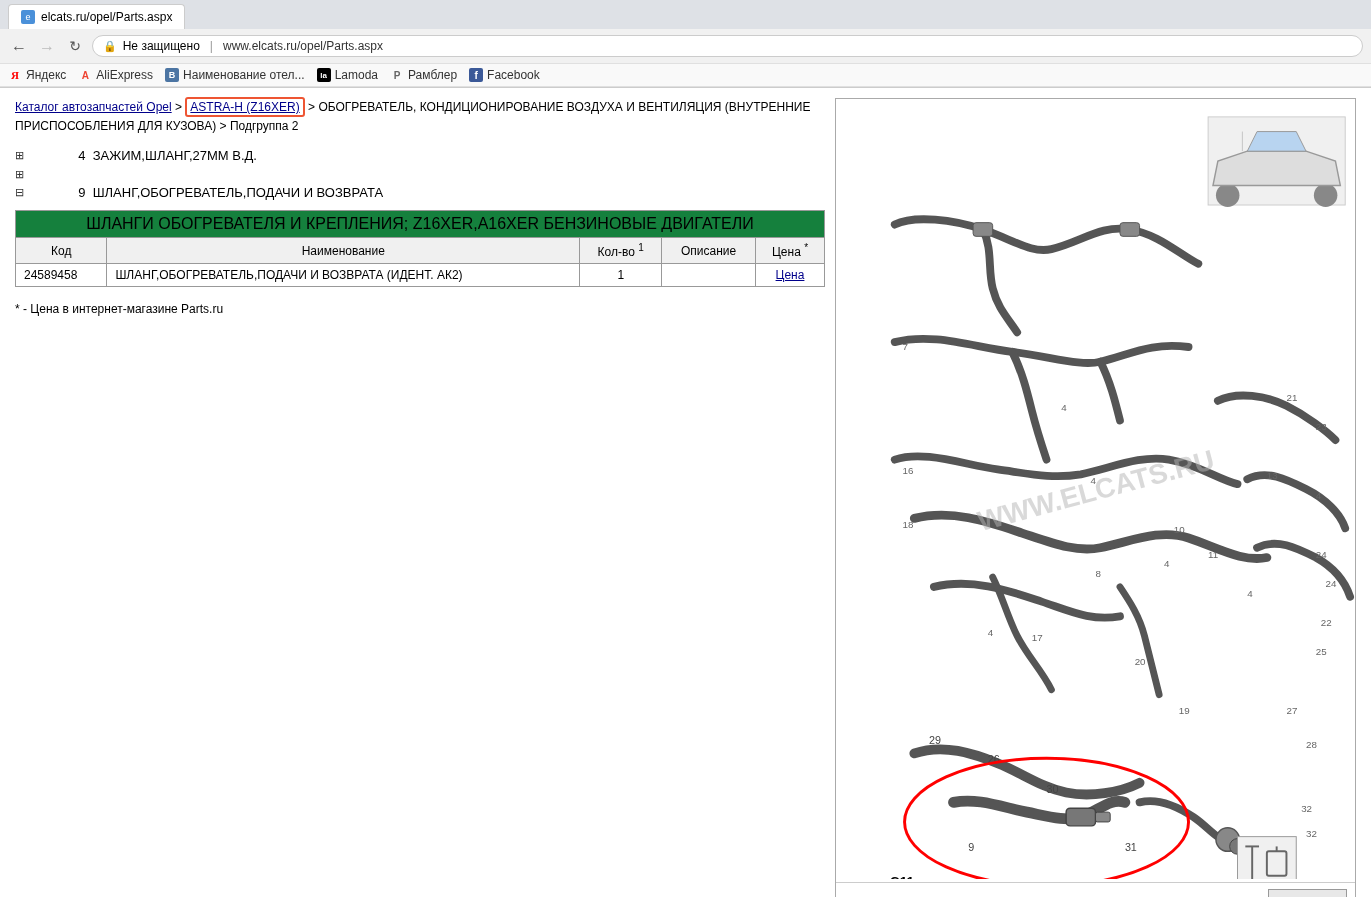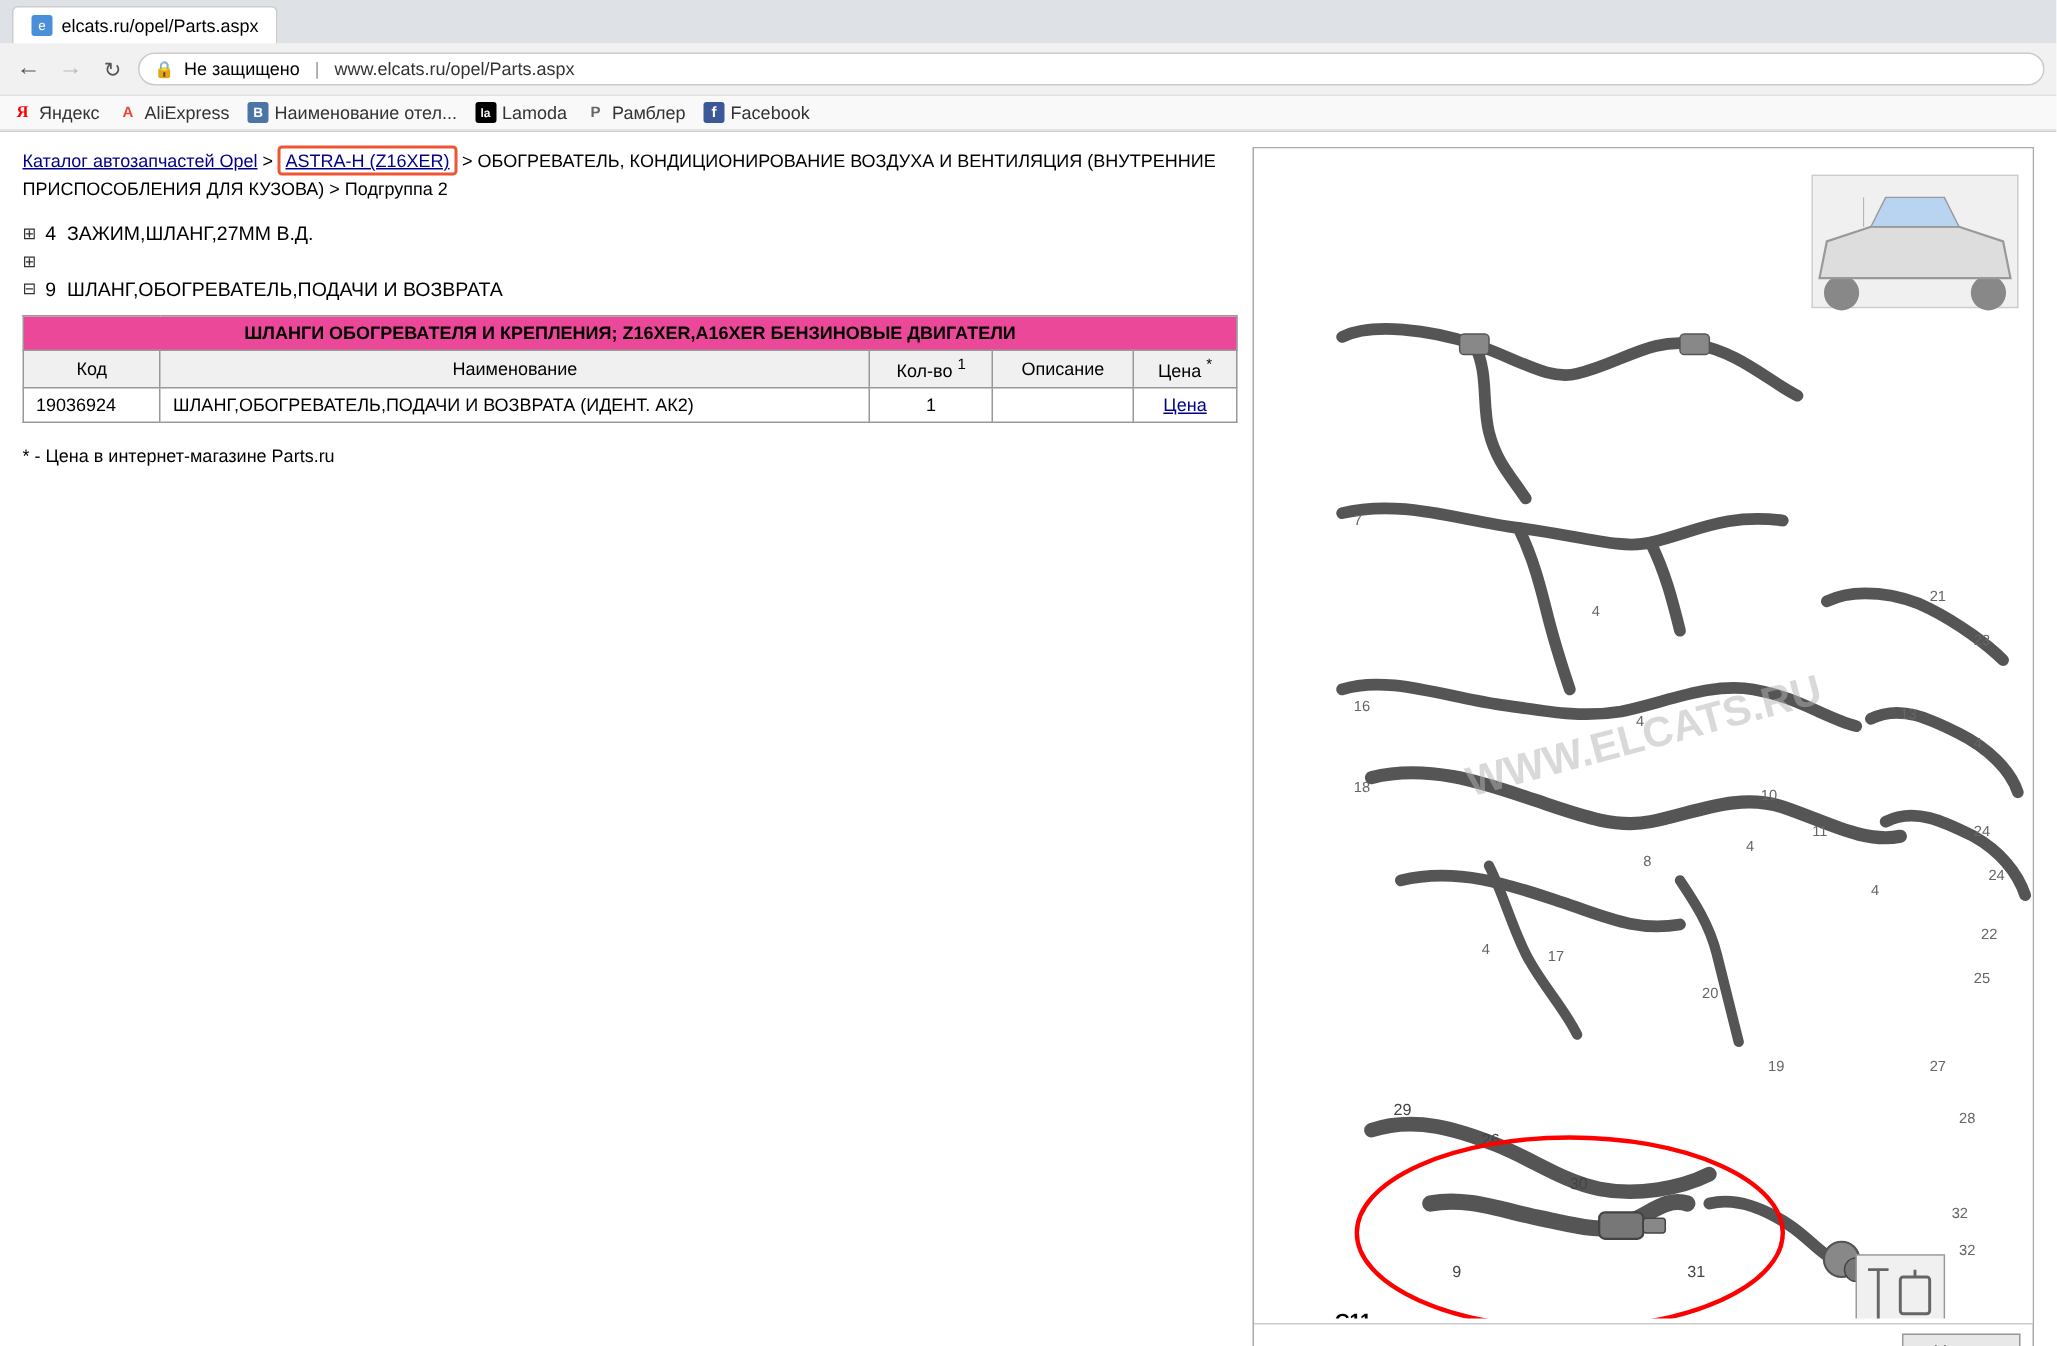--- a/index.html
+++ b/index.html
@@ -34,27 +34,27 @@
 
     
     .breadcrumb { font-size: 12px; margin-bottom: 12px; color: #000; line-height: 1.6; }
     .breadcrumb a { color: #00008B; text-decoration: underline; }
     .breadcrumb-highlighted { border: 2px solid #e53; border-radius: 3px; padding: 1px 3px; color: #00008B; text-decoration: underline; }
 
     
     .menu-tree { margin-bottom: 10px; font-size: 13px; }
     .menu-item { margin: 4px 0; display: flex; align-items: flex-start; gap: 4px; }
     .expand-icon { color: #333; font-size: 11px; cursor: pointer; margin-right: 2px; flex-shrink: 0; margin-top: 1px; }
-    .menu-text { color: #000; }
+    .menu-text { color: #000; margin-left: 48px; }
     .menu-selected { font-weight: normal; }
 
     
     .parts-table { width: 100%; border-collapse: collapse; margin-top: 8px; font-size: 12px; }
     .parts-table th, .parts-table td { border: 1px solid #999; padding: 4px 8px; }
-    .parts-table thead tr:first-child th { background: #ec4899; text-align: center; font-weight: bold; font-size: 12px; }
+    .parts-table thead tr:first-child th { background: #15803d; text-align: center; font-weight: normal; font-size: 16px; }
     .parts-table thead tr:last-child th { background: #f0f0f0; text-align: center; font-weight: normal; }
     .parts-table tbody td { background: #fff; }
     .price-link { color: #00008B; text-decoration: underline; cursor: pointer; }
 
     
     .notes-section { margin-top: 15px; font-size: 12px; }
     .notes-section p { margin: 2px 0; }
 
     
     .back-btn-container { text-align: right; padding: 6px 8px; border-top: 1px solid #ccc; }
@@ -154,21 +154,21 @@
         <tr>
           <th>Код</th>
           <th>Наименование</th>
           <th>Кол-во <sup>1</sup></th>
           <th>Описание</th>
           <th>Цена <sup>*</sup></th>
         </tr>
       </thead>
       <tbody>
         <tr>
-          <td>19036924</td>
+          <td>24589458</td>
           <td>ШЛАНГ,ОБОГРЕВАТЕЛЬ,ПОДАЧИ И ВОЗВРАТА (ИДЕНТ. АК2)</td>
           <td style="text-align:center;">1</td>
           <td></td>
           <td style="text-align:center;"><a href="#" class="price-link">Цена</a></td>
         </tr>
       </tbody>
     </table>
 
     <div class="notes-section">
       <p>* - Цена в интернет-магазине Parts.ru</p>

